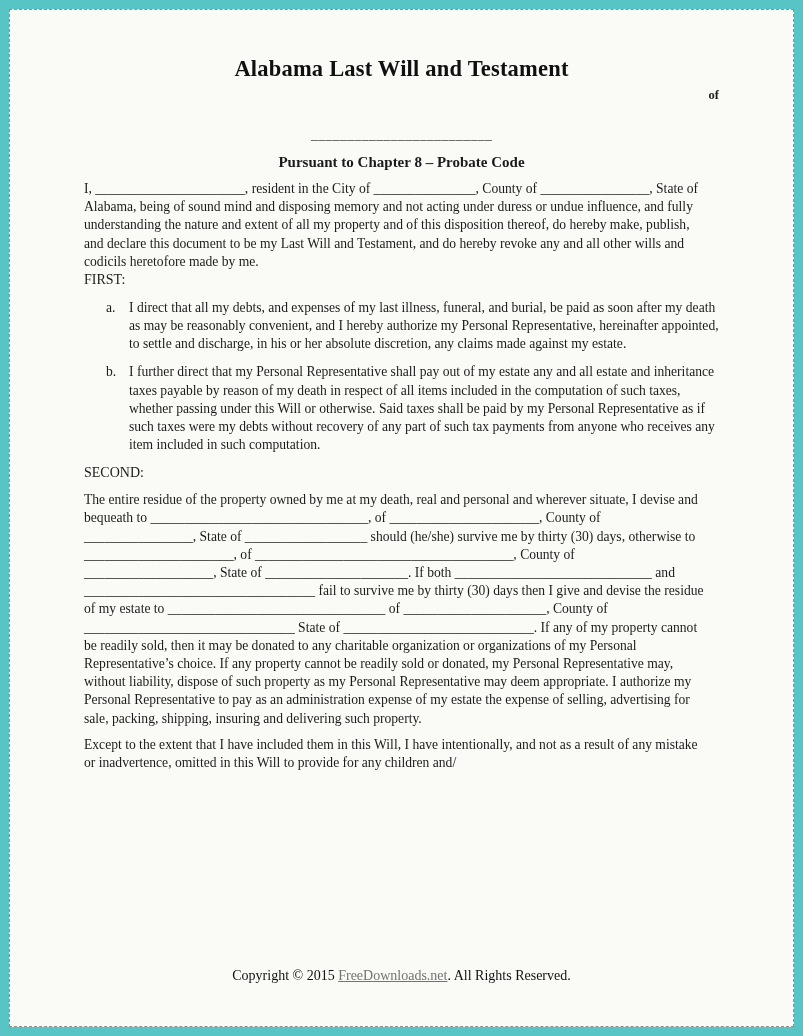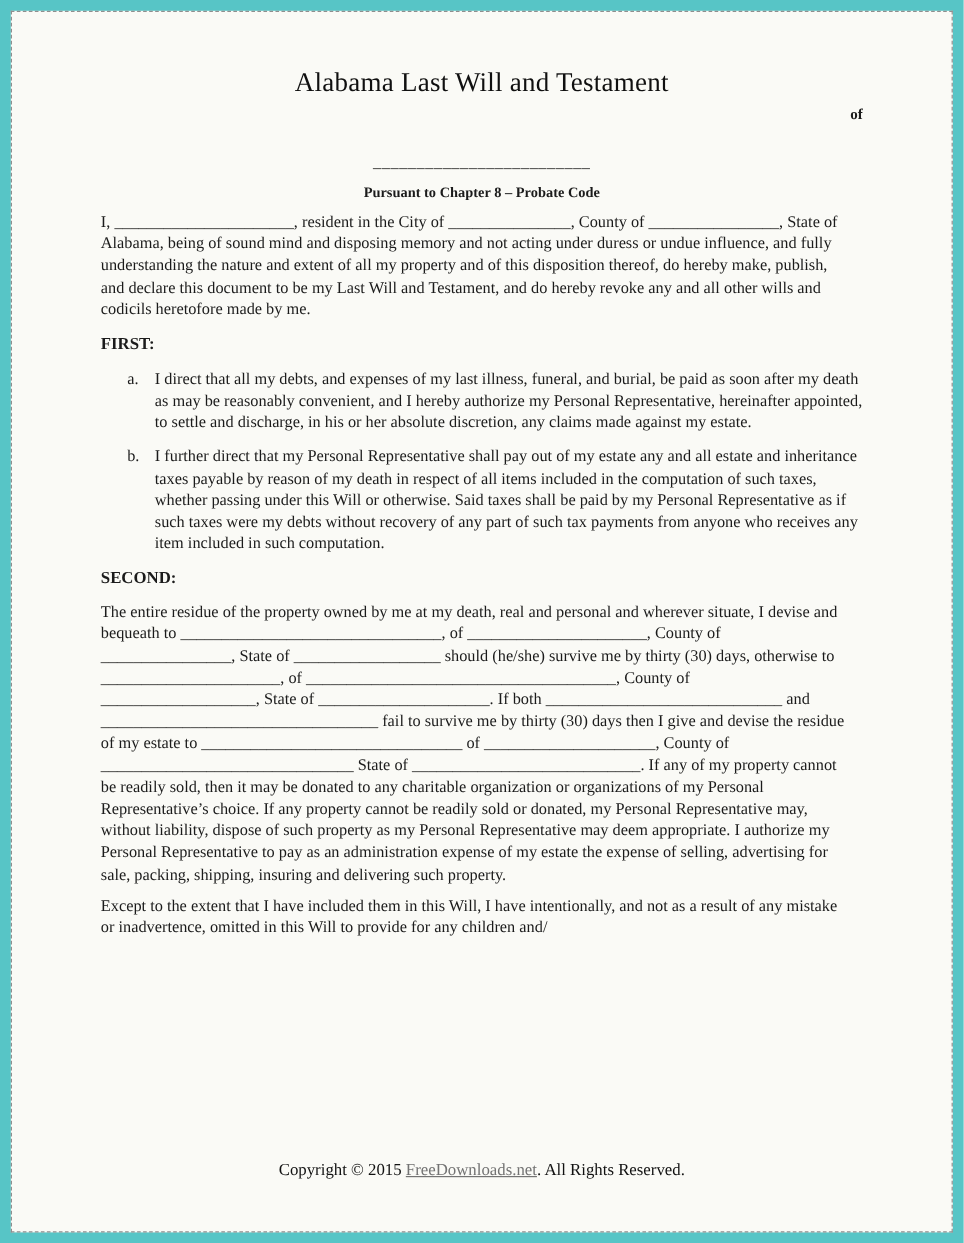--- a/index.html
+++ b/index.html
@@ -18,52 +18,51 @@
     overflow: hidden;
   }
   .content {
     padding: 44px 74px 0 74px;
     color: #1b1b1b;
     font-size: 13.6px;
     line-height: 1.34;
   }
   .title {
     font-size: 22.5px;
-    font-weight: normal;
+    font-weight: bold;
     text-align: center;
     color: #101010;
     margin: 0;
     letter-spacing: 0.2px;
   }
   .of {
     font-size: 12.5px;
     font-weight: bold;
     text-align: right;
     margin-top: 3px;
   }
   .name-blank {
     font-size: 13.5px;
     font-weight: normal;
     text-align: center;
     margin-top: 22px;
     letter-spacing: 0.5px;
   }
   .pursuant {
-    font-size: 12px;
+    font-size: 15px;
     font-weight: bold;
     text-align: center;
     margin-top: 8px;
   }
   .para {
     margin: 8px 14px 0 0;
   }
   .heading {
-    font-weight: bold;
+    font-weight: normal;
     font-size: 14px;
-    margin-top: 12px;
   }
   .list {
     margin-top: 9px;
   }
   .list-item {
     display: flex;
     padding-left: 22px;
     margin-bottom: 10px;
   }
   .marker {

